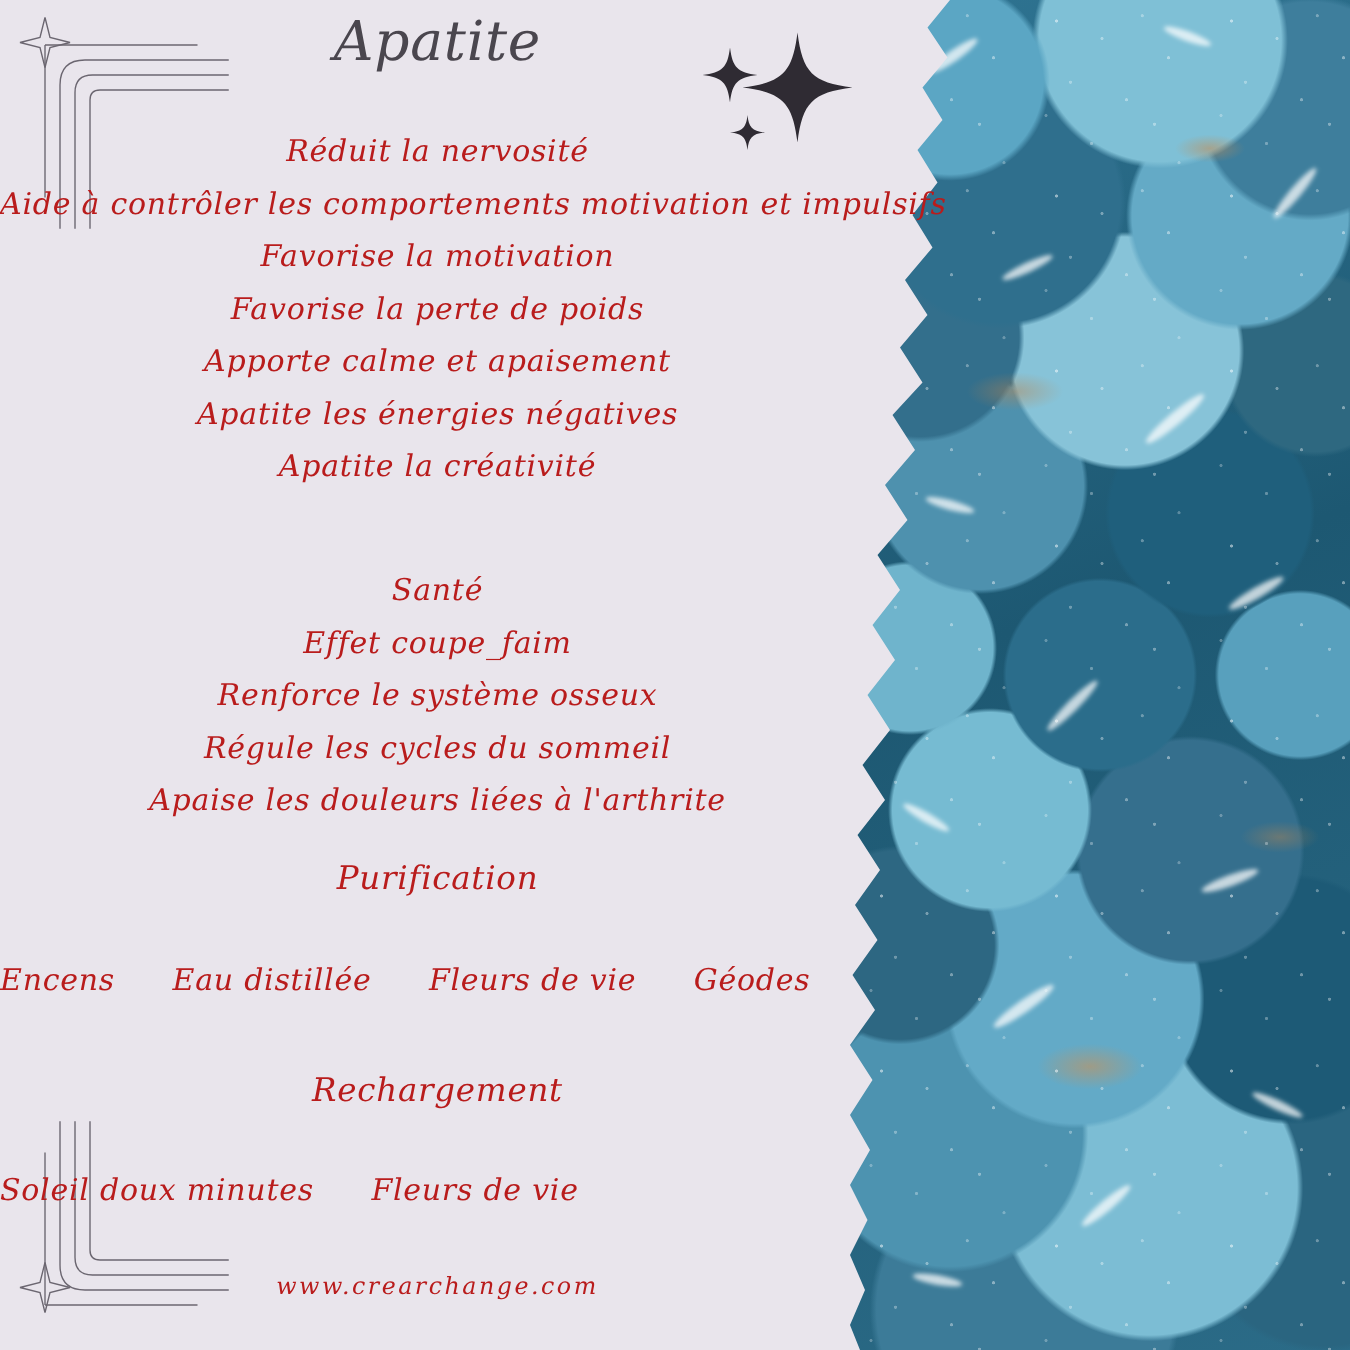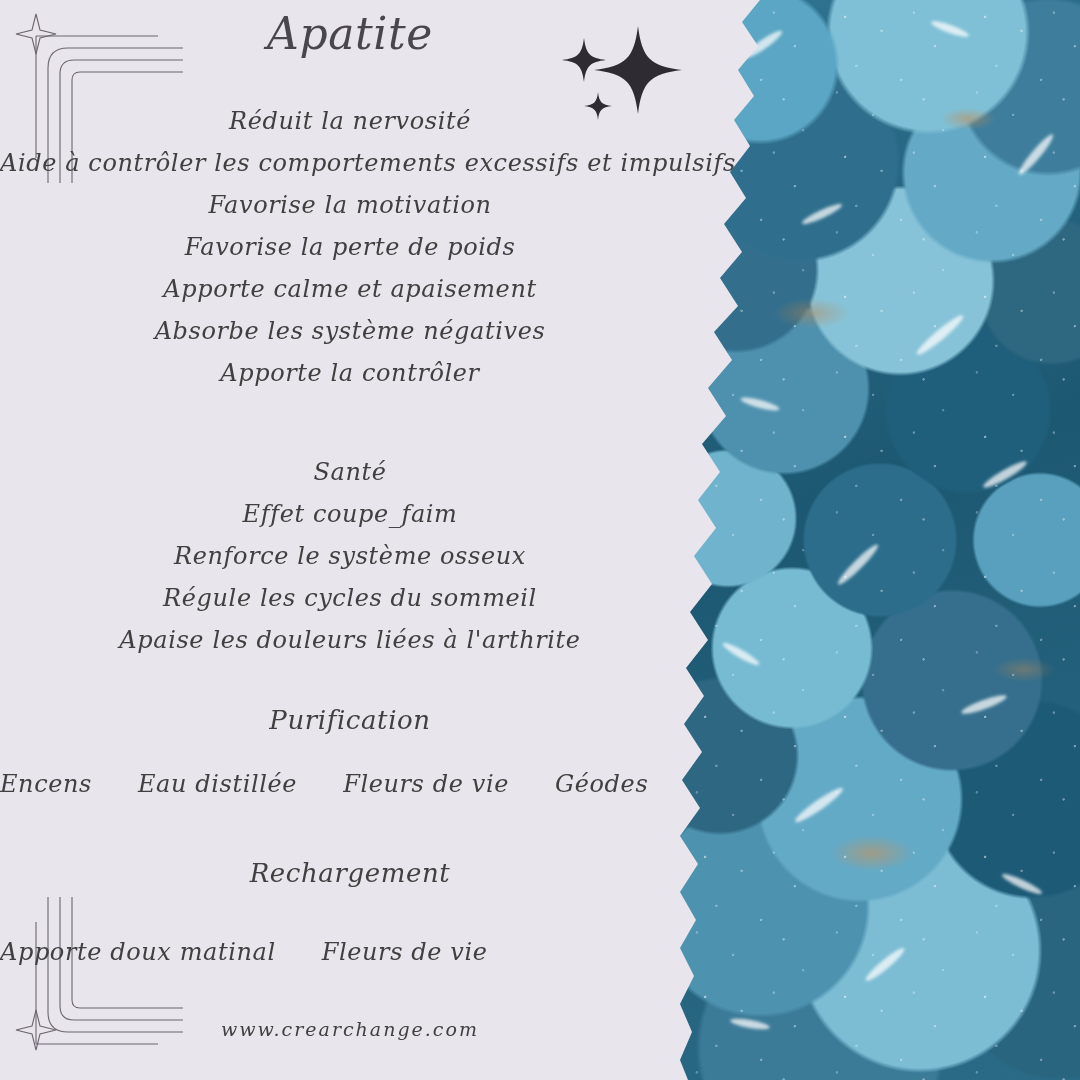--- a/index.html
+++ b/index.html
@@ -88,35 +88,35 @@
   #content {
     position:absolute;
     top:0; left:0;
     width:700px; height:1080px;
     color:#4e4a52;
     font-family:"DejaVu Sans", sans-serif;
   }
   .script {
     font-family:"DejaVu Serif", serif;
     font-style:italic;
-    color:#404040;
+    color:#b91c1c;
     letter-spacing:.6px;
   }
   #title {
     position:absolute; top:8px; left:0; width:700px;
     text-align:center;
     font-size:44px;
     color:#4a464e;
   }
   .block { position:absolute; left:0; width:700px; text-align:center; }
   .line { font-size:24px; line-height:42px; white-space:nowrap; }
 
   #benefits { top:100px; }
   #health   { top:451px; }
-  #purif-head { top:705px; font-size:26px; }
+  #purif-head { top:688px; font-size:26px; }
   #purif-row  { top:770px; }
   #rechg-head { top:858px; font-size:26px; }
   #rechg-row  { top:938px; }
   #website    { top:1018px; font-size:19px; letter-spacing:2px; }
 
   .row { display:flex; align-items:baseline; gap:46px; }
   .row .item { font-size:24px; white-space:nowrap; }
   .row .big { font-size:30px; }
 
   
@@ -186,26 +186,26 @@
     <path d="M24,18 C26,34 30,38 46,40 C30,42 26,46 24,62 C22,46 18,42 2,40 C18,38 22,34 24,18 Z" fill="#2f2b33"></path>
     <path d="M38,72 C39,82 42,85 52,86 C42,87 39,90 38,100 C37,90 34,87 24,86 C34,85 37,82 38,72 Z" fill="#2f2b33"></path>
   </svg>
 
   <div id="content">
 
     <div id="title" class="script">Apatite</div>
 
     <div class="block" id="benefits">
       <div class="line script">Réduit la nervosité</div>
-      <div class="line script">Aide à contrôler les comportements excessifs et impulsifs</div>
+      <div class="line script">Aide à contrôler les comportements motivation et impulsifs</div>
       <div class="line script">Favorise la motivation</div>
       <div class="line script">Favorise la perte de poids</div>
       <div class="line script">Apporte calme et apaisement</div>
-      <div class="line script">Absorbe les système négatives</div>
-      <div class="line script">Apporte la  contrôler</div>
+      <div class="line script">Apatite les énergies négatives</div>
+      <div class="line script">Apatite la  créativité</div>
     </div>
 
     <div class="block" id="health">
       <div class="line script">Santé</div>
       <div class="line script">Effet coupe_faim</div>
       <div class="line script">Renforce le système osseux</div>
       <div class="line script">Régule les cycles du sommeil</div>
       <div class="line script">Apaise les douleurs liées à l'arthrite</div>
     </div>
 
@@ -217,20 +217,20 @@
         <span class="item script">Eau distillée</span>
         <span class="item script">Fleurs de vie</span>
         <span class="item script">Géodes</span>
       </div>
     </div>
 
     <div class="block script" id="rechg-head">Rechargement</div>
 
     <div class="block" id="rechg-row">
       <div class="row">
-        <span class="item script">Apporte doux matinal</span>
+        <span class="item script">Soleil doux minutes</span>
         <span class="item script">Fleurs de vie</span>
       </div>
     </div>
 
     <div class="block script" id="website">www.crearchange.com</div>
   </div>
 </div>
 
 </body></html>

